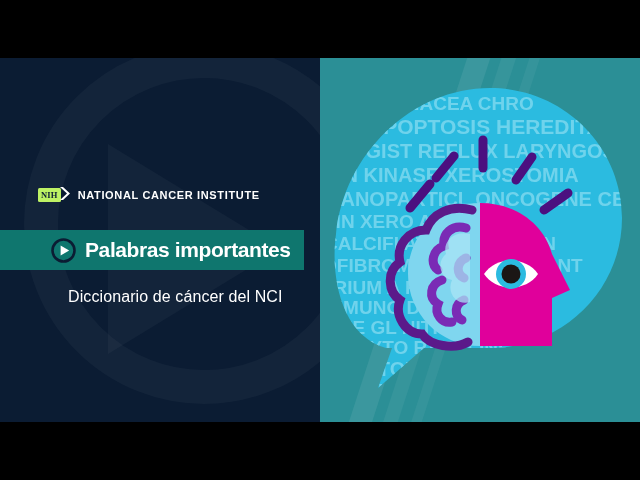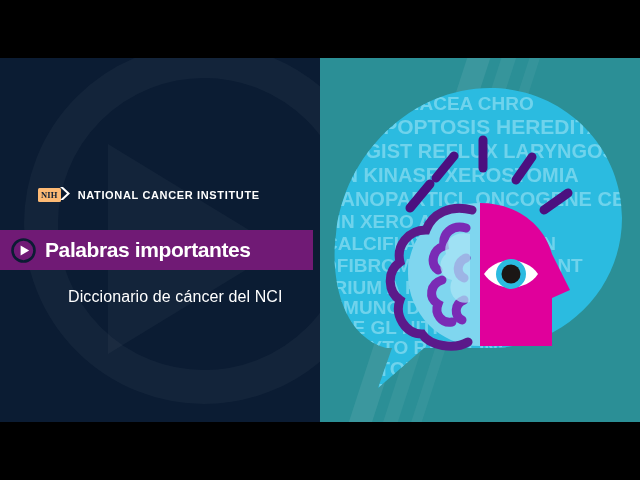--- a/index.html
+++ b/index.html
@@ -76,21 +76,21 @@
     align-items: center;
     gap: 7px;
     z-index: 6;
   }
   .nih-mark {
     position: relative;
     display: flex;
     align-items: center;
   }
   .nih-box {
-    background: #fdba74;
+    background: #bef264;
     color: #0b1c33;
     font-size: 8.5px;
     font-weight: bold;
     letter-spacing: 0.2px;
     line-height: 1;
     padding: 2.5px 3px 2.5px 3px;
     border-radius: 1.5px;
     font-family: "Liberation Serif", serif;
   }
   .nih-chevron { margin-left: -1px; }
@@ -100,26 +100,27 @@
     font-weight: bold;
     letter-spacing: 0.65px;
     white-space: nowrap;
   }
 
   
   #title-band {
     position: absolute;
     left: 0;
     top: 172px;
-    width: 313px;
+    width: 264px;
     height: 40px;
-    background: #701a75;
+    background: #0f766e;
     display: flex;
     align-items: center;
     z-index: 6;
+    padding-left: 40px;
   }
   #play-badge {
     margin-left: 11px;
     width: 25px;
     height: 25px;
     flex: 0 0 auto;
   }
   #title-text {
     margin-left: 9px;
     color: #ffffff;

